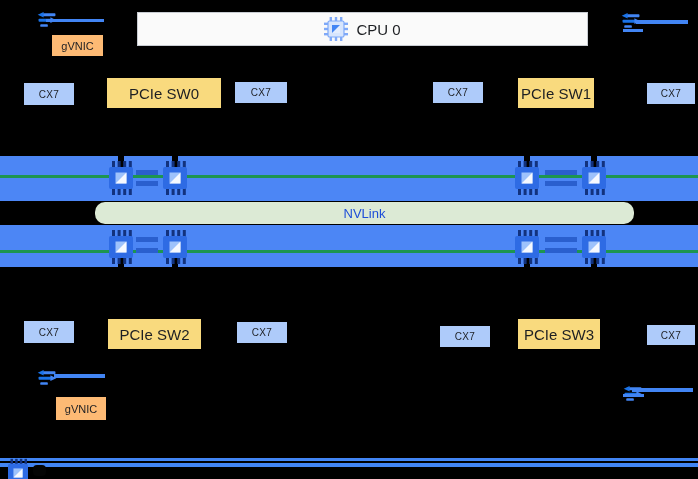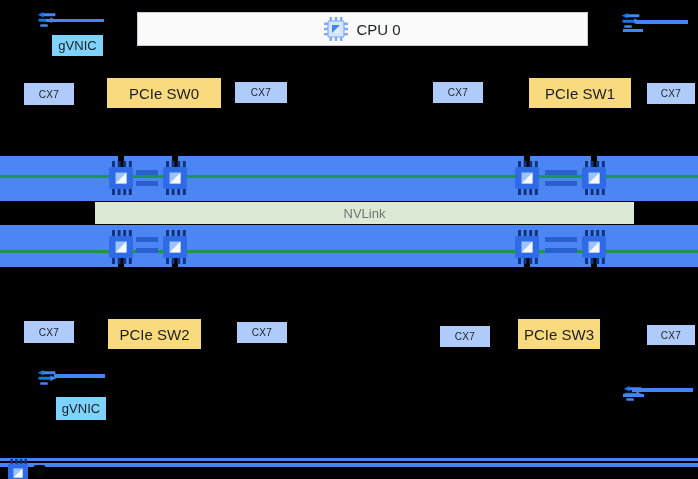--- a/index.html
+++ b/index.html
@@ -6,28 +6,28 @@
   #stage{
     position:relative;width:698px;height:479px;background:#000;
     overflow:hidden;font-family:"Liberation Sans",sans-serif;margin-top:8px;
   }
   .box{
     position:absolute;display:flex;align-items:center;justify-content:center;
     box-sizing:border-box;color:#1d1f23;
   }
   .nic{background:#aecbfa;font-size:10px;letter-spacing:.4px;}
   .sw{background:#f9da7e;font-size:15px;}
-  .gvnic{background:#7dd3fc;font-size:13px;}
+  .gvnic{background:#fdba74;font-size:11px;}
   .cpu{background:#fafafa;border:1px solid #c8ccd2;font-size:15px;gap:8px;}
   .bar{position:absolute;left:0;width:698px;background:#4c86f5;}
   .greenline{position:absolute;left:0;width:698px;height:3px;background:#1d9550;}
   .nvlink{
     position:absolute;left:95px;top:194px;width:539px;height:22px;
     background:#dcead5;display:flex;align-items:center;justify-content:center;
-    font-size:13px;color:#737373;
+    font-size:13px;color:#1d4ed8;border-radius:10px;
   }
   .hline{position:absolute;background:#4285f4;}
   .stub{position:absolute;width:6px;height:13px;background:#000;}
   .pairlink{position:absolute;height:5px;background:#2a5fce;}
   .chip{position:absolute;}
   .bottom-rail{
     position:absolute;left:0;top:455px;width:698px;height:21px;background:#000;
     border-top:4px solid #4285f4;border-bottom:5px solid #4285f4;box-sizing:border-box;
   }
   .blob{position:absolute;left:33px;top:457px;width:13px;height:11px;background:#050505;border-radius:4px;z-index:5;}
@@ -110,21 +110,21 @@
   </div>
   <div class="box sw" style="left:107px;top:70px;width:114px;height:30px">
     <span>PCIe SW0</span>
   </div>
   <div class="box nic" style="left:235px;top:74px;width:52px;height:21px">
     <span>CX7</span>
   </div>
   <div class="box nic" style="left:433px;top:74px;width:50px;height:21px">
     <span>CX7</span>
   </div>
-  <div class="box sw" style="left:529px;top:70px;width:102px;height:30px">
+  <div class="box sw" style="left:518px;top:70px;width:76px;height:30px">
     <span>PCIe SW1</span>
   </div>
   <div class="box nic" style="left:647px;top:75px;width:48px;height:21px">
     <span>CX7</span>
   </div>
 
   <div class="bar" style="top:148px;height:45px"></div>
   <div class="greenline" style="top:167px"></div>
   <div class="stub" style="left:118px;top:148px"></div>
   <div class="stub" style="left:172px;top:148px"></div>

